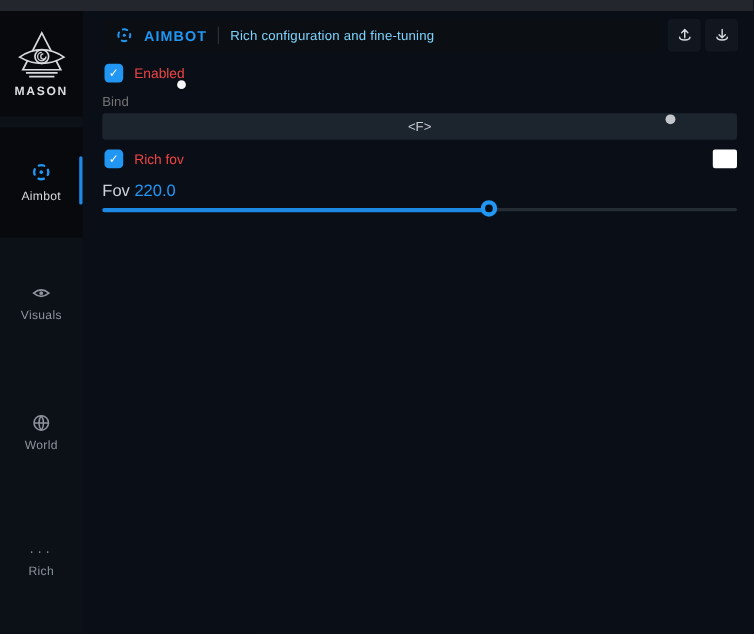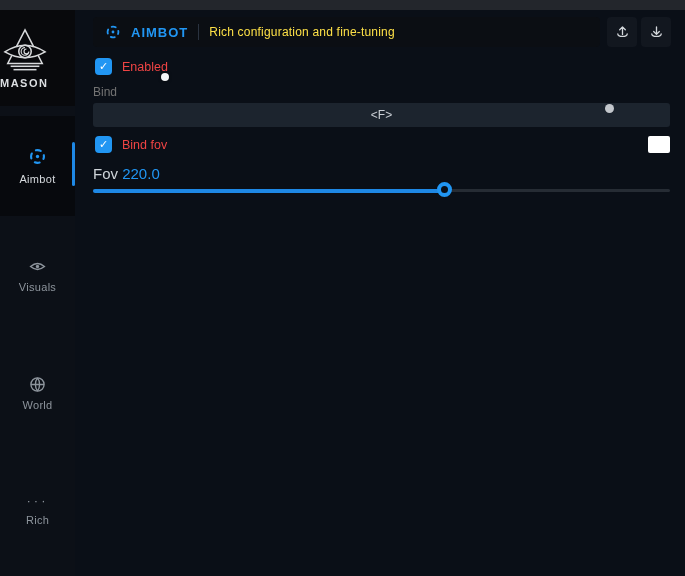--- a/index.html
+++ b/index.html
@@ -13,21 +13,21 @@
   .abs { position: absolute; }
 
   
   .top-strip { left: 0; top: 0; width: 685px; height: 10px; background: #23262c; }
 
   
   .sidebar { left: 0; top: 10px; width: 75px; height: 566px; background: #0c1017; }
   .logo-block {
     left: 0; top: 0; width: 75px; height: 96px;
     background: #08090c;
-    display: flex; flex-direction: column; justify-content: center;
+    display: flex; flex-direction: column; align-items: center; justify-content: center;
     gap: 4px;
   }
   .logo-block svg { width: 50px; height: 46px; }
   .logo-text { color: #dcdfe2; font-size: 11px; font-weight: bold; letter-spacing: 1.5px; }
 
   .side-item {
     left: 0; width: 75px;
     display: flex; flex-direction: column; align-items: center;
     gap: 6px; cursor: pointer;
   }
@@ -52,21 +52,21 @@
 
   
   .header-panel {
     left: 93px; top: 17px; width: 507px; height: 30px;
     background: #0b0e13; border-radius: 4px;
     display: flex; align-items: center; padding: 0 12px; gap: 10px;
   }
   .header-panel svg { width: 16px; height: 16px; color: #2196f3; flex: none; }
   .header-title { color: #2196f3; font-size: 13px; font-weight: bold; letter-spacing: 1px; }
   .header-divider { width: 1px; height: 16px; background: #2a3340; }
-  .header-subtitle { color: #fde047; font-size: 12px; letter-spacing: 0.2px; }
+  .header-subtitle { color: #7dd3fc; font-size: 12px; letter-spacing: 0.2px; }
 
   .icon-btn {
     top: 17px; width: 30px; height: 30px;
     background: #12171f; border-radius: 4px;
     display: flex; align-items: center; justify-content: center; cursor: pointer;
   }
   .icon-btn svg { width: 15px; height: 15px; color: #d4d8dc; }
   .btn-upload { left: 607px; }
   .btn-download { left: 641px; }
 
@@ -209,21 +209,21 @@
 
 <span class="abs bind-label">Bind</span>
 <div class="abs bind-input">
   <span>&lt;F&gt;</span>
 </div>
 <div class="abs bind-dot"></div>
 
 <div class="abs checkbox row-drawfov">
   <span>✓</span>
 </div>
-<span class="abs chk-label lbl-drawfov">Bind fov</span>
+<span class="abs chk-label lbl-drawfov">Rich fov</span>
 <div class="abs fov-swatch" style="background: rgb(255, 255, 255);"></div>
 
 <div class="abs fov-label">
   <span>Fov</span>
   <span class="fov-value">220.0</span>
 </div>
 <div class="abs slider">
   <div class="slider-track"></div>
   <div class="slider-fill" style="width: 61%;">
     <div class="slider-handle"></div>

